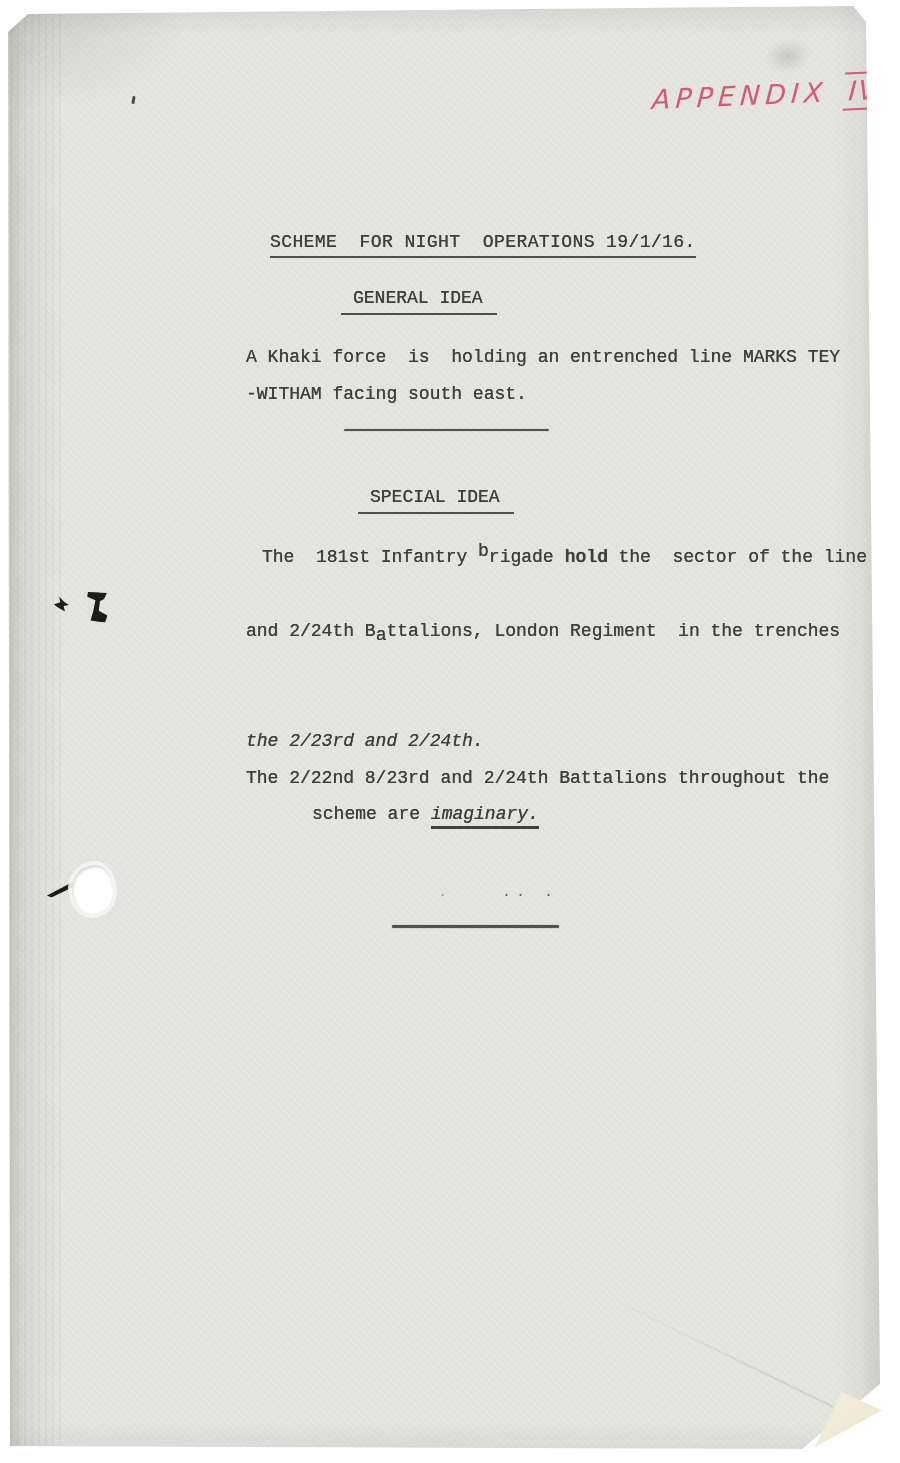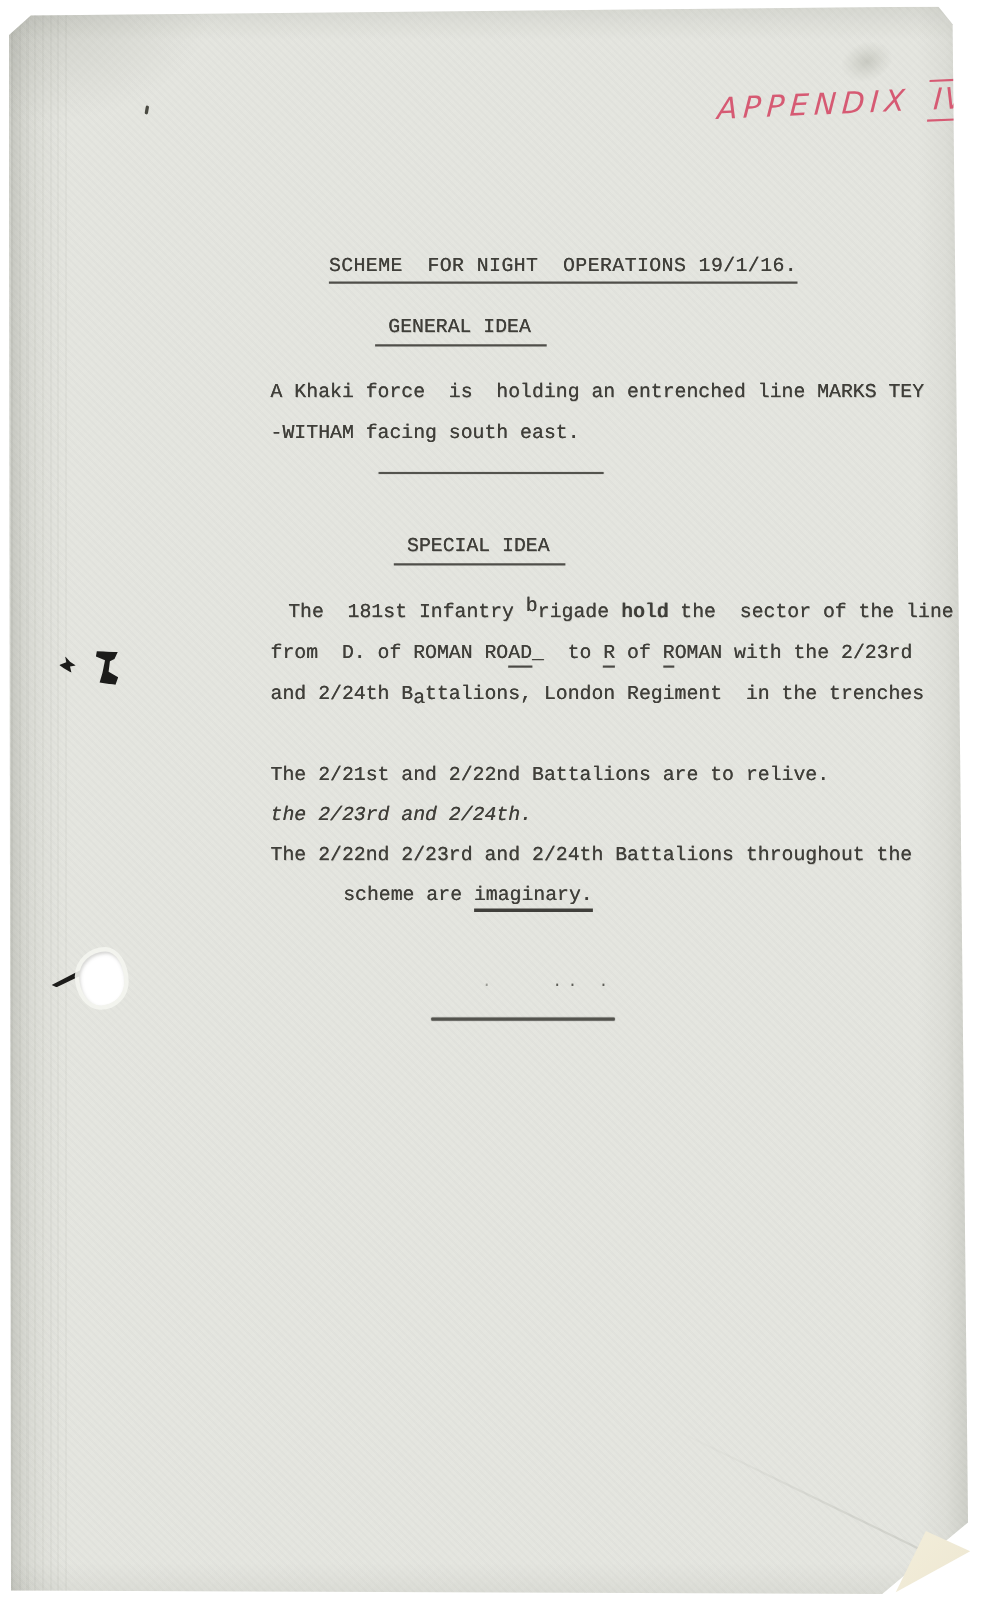--- a/index.html
+++ b/index.html
@@ -41,25 +41,25 @@
       repeating-linear-gradient(90deg, rgba(100,102,92,0.05) 0 2px, transparent 2px 7px),
       linear-gradient(90deg, rgba(108,110,100,0.10), transparent);
   }
   .tline{
     position:absolute;
     color:var(--ink);
     font-size:18px;line-height:22px;
     white-space:pre;
     text-shadow:0 0 0.6px rgba(63,62,57,0.9), 0.4px 0.4px 0 rgba(63,62,57,0.22);
   }
-  .title-line{letter-spacing:0.4px;margin-left:29px;}
+  .title-line{letter-spacing:0.4px;}
   .u-full{border-bottom:2px solid rgba(58,57,52,0.88);padding-bottom:4px;}
   .u-head{display:inline-block;border-bottom:2px solid rgba(58,57,52,0.88);padding:0 14px 4px 12px;}
   .u-in{border-bottom:2px solid rgba(58,57,52,0.9);padding-bottom:1px;}
-  .u-heavy{border-bottom:3px solid rgba(50,49,45,0.92);padding-bottom:2px;}
+  .u-heavy{border-bottom:3px solid rgba(50,49,45,0.92);padding-bottom:2px;font-style:italic;}
   .sup-char{position:relative;top:-6px;}
   .sub-char{position:relative;top:4px;}
   .overstruck{text-shadow:0.8px 0 0 rgba(50,50,45,0.9), 0 0 1px rgba(50,50,45,0.8);}
   .rule{position:absolute;background:rgba(58,57,52,0.85);border-radius:1px;}
   .rule-1{left:336px;top:423px;width:205px;height:2px;box-shadow:0 0 1px rgba(58,57,52,0.6);}
   .rule-2{left:384px;top:919px;width:167px;height:3px;box-shadow:0 0 1px rgba(40,40,36,0.7);}
   .dot-mark{position:absolute;color:rgba(60,60,54,0.8);font-size:15px;letter-spacing:5px;white-space:pre;}
   .annotation{
     position:absolute;left:644px;top:70px;
     font-family:"DejaVu Sans",sans-serif;font-style:italic;
@@ -125,27 +125,25 @@
 
     <div class="tline" style="left:238px;top:340px;">A Khaki force  is  holding an entrenched line MARKS TEY</div>
     <div class="tline" style="left:238px;top:377px;text-align:right;">-WITHAM facing south east.</div>
 
     <div class="rule rule-1"></div>
 
     <div class="tline" style="left:350px;top:480px;"><span class="u-head">SPECIAL IDEA</span></div>
 
     <div class="tline" style="left:254px;top:540px;"><span>The  181st Infantry </span><span class="sup-char">b</span><span>rigade </span><span class="overstruck">hold</span><span> the  sector of the line</span></div>
 
-    <div class="tline" style="left:238px;top:577px;"><span>from  D. of ROMAN RO</span><span class="u-in">AD</span><span>_</span><span>  to </span><span class="u-in">R</span><span> of </span><span class="u-in">R</span><span>OMAN with the 2/23rd</span></div>
 
     <div class="tline" style="left:238px;top:614px;"><span>and 2/24th B</span><span class="sub-char">a</span><span>ttalions, London Regiment  in the trenches</span></div>
 
-    <div class="tline" style="left:238px;top:688px;">The 2/21st and 2/22nd Battalions are to relive.</div>
     <div class="tline" style="left:238px;top:724px;font-style:italic;">the 2/23rd and 2/24th.</div>
-    <div class="tline" style="left:238px;top:761px;">The 2/22nd 2/23rd and 2/24th Battalions throughout the</div>
+    <div class="tline" style="left:238px;top:761px;">The 2/22nd 8/23rd and 2/24th Battalions throughout the</div>
 
     <div class="tline" style="left:304px;top:797px;"><span>scheme are </span><span class="u-heavy">imaginary.</span></div>
 
     <span class="dot-mark" style="left:430px;top:878px;opacity:0.55;">.</span>
     <span class="dot-mark" style="left:494px;top:878px;">..</span>
     <span class="dot-mark" style="left:536px;top:878px;">.</span>
 
     <div class="rule rule-2"></div>
 
     <div class="ink-blot blot-a"></div>

